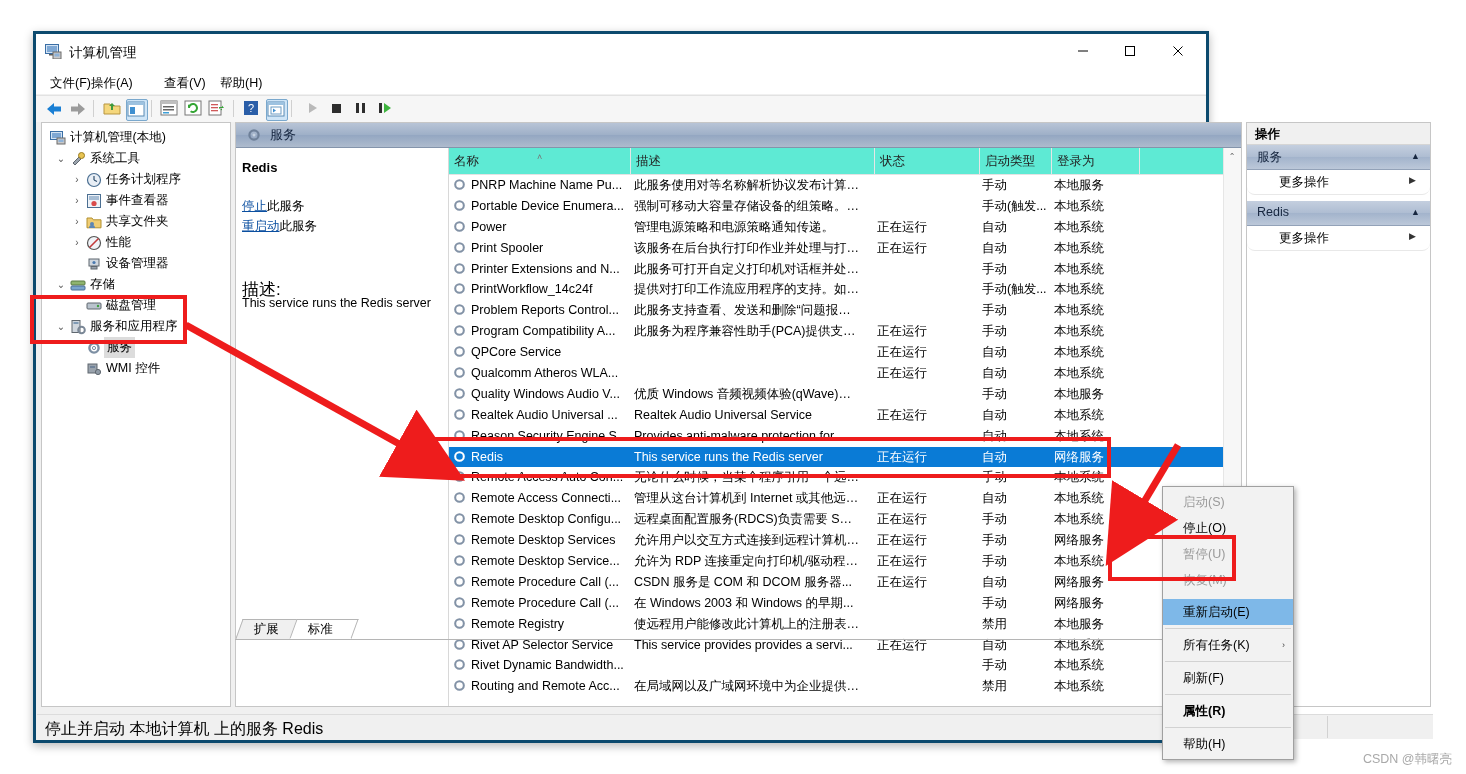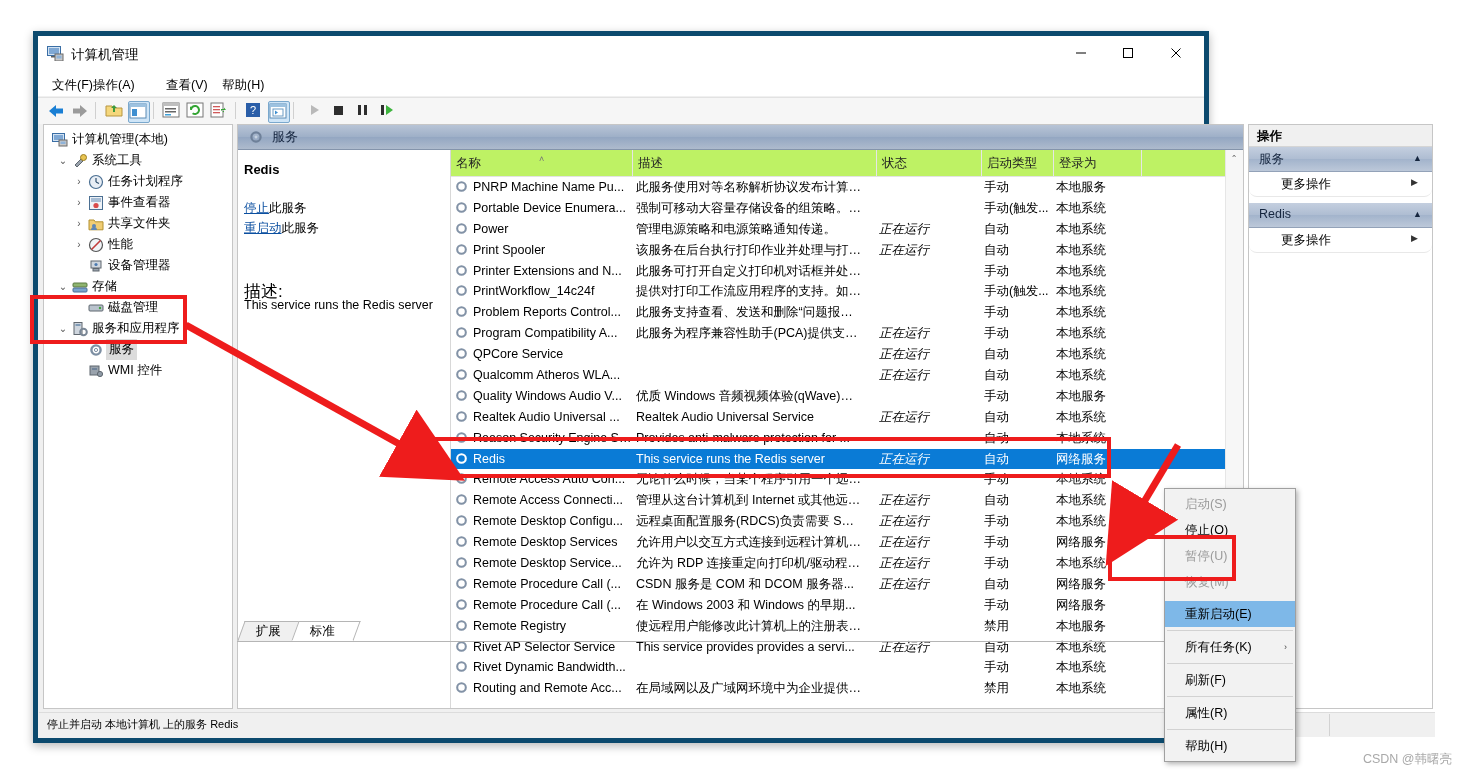--- a/index.html
+++ b/index.html
@@ -3,21 +3,21 @@
 <meta charset="utf-8">
 <style>
   html,body{margin:0;padding:0;background:#ffffff;}
   body{width:1466px;height:774px;font-family:"Liberation Sans","DejaVu Sans",sans-serif;font-size:12.5px;color:#000;overflow:hidden;position:relative;}
 
   
   #root{position:absolute;left:0;top:0;width:1466px;height:774px;background:#ffffff;}
 
   
   #window{position:absolute;left:33px;top:31px;width:1176px;height:712px;background:#f0f0f0;
-          border:5px solid #0c4a6e;box-shadow:0 3px 9px rgba(0,0,0,.28);box-sizing:border-box;}
+          border:3px solid #0c4a6e;box-shadow:0 3px 9px rgba(0,0,0,.28);box-sizing:border-box;}
 
   
   #titlebar{position:relative;height:36px;background:#ffffff;border-bottom:0;}
   #title-icon{position:absolute;left:9px;top:10px;width:17px;height:15px;}
   #title-text{position:absolute;left:33px;top:10px;font-size:13.5px;color:#000;}
   .wbtn{position:absolute;top:0;width:46px;height:34px;cursor:default;}
   .wbtn svg{position:absolute;left:50%;top:50%;transform:translate(-50%,-50%);}
   #btn-min{right:100px;} #btn-max{right:53px;} #btn-close{right:5px;}
 
   
@@ -51,31 +51,31 @@
   
   #detailpane{position:absolute;left:0;top:25px;width:211px;height:559px;background:#fff;}
   #detail-title{position:absolute;left:6px;top:12px;font-weight:bold;font-size:13px;}
   .dlink{position:absolute;left:6px;font-size:12.5px;color:#000;white-space:nowrap;}
   .dlink u{color:#0b4fa0;text-decoration:underline;cursor:pointer;}
   #detail-desc-label{position:absolute;left:6px;top:130px;font-size:17px;}
   #detail-desc{position:absolute;left:6px;top:148px;width:200px;font-size:12.5px;line-height:15px;}
 
   
   #listpane{position:absolute;left:212px;top:25px;right:0;height:559px;background:#fff;border-left:1px solid #d8d8d8;}
-  #colhead{position:absolute;left:0;top:0;right:0;height:26px;background:#bef264;border-bottom:1px solid #e3e3e3;}
+  #colhead{position:absolute;left:0;top:0;right:0;height:26px;background:#5eead4;border-bottom:1px solid #e3e3e3;}
   .ch{position:absolute;top:0;height:26px;line-height:26px;font-size:12.5px;color:#222;border-right:1px solid #e6e6e6;box-sizing:border-box;padding-left:5px;cursor:default;}
   #sortcaret{position:absolute;top:4px;font-size:9px;color:#767676;}
 
   #rows{position:absolute;left:0;top:27px;right:17px;bottom:0;overflow:hidden;}
   .row{position:relative;height:20.9px;line-height:20.9px;white-space:nowrap;font-size:12.5px;cursor:default;}
   .row.selected{background:#0a7bd6;color:#fff;}
   .cell{position:absolute;top:0;overflow:hidden;text-overflow:ellipsis;white-space:nowrap;}
   .c-name{left:22px;width:160px;}
   .c-desc{left:185px;width:225px;}
-  .c-state{left:428px;width:95px;font-style:italic;}
+  .c-state{left:428px;width:95px;}
   .c-start{left:533px;width:68px;}
   .c-logon{left:605px;width:85px;}
   .svcico{position:absolute;left:3px;top:2px;width:15px;height:15px;}
 
   
   #vscroll{position:absolute;right:0;top:0;width:17px;bottom:0;background:#f7f7f7;border-left:1px solid #e6e6e6;}
   .sbtn{position:absolute;left:0;width:16px;height:17px;background:#f7f7f7;text-align:center;line-height:17px;font-size:8px;color:#606060;cursor:pointer;}
   #sb-up{top:0;} #sb-down{bottom:0;}
   #sb-thumb{position:absolute;left:1px;width:14px;top:418px;height:44px;background:#cdcdcd;cursor:pointer;}
 
@@ -94,35 +94,35 @@
   
   #tabstrip{position:absolute;left:199px;top:585px;width:1007px;height:22px;}
   .tab{position:absolute;top:0;height:20px;line-height:19px;font-size:12.5px;padding:0 10px 0 14px;
        background:#f0f0f0;border:1px solid #b5b5b5;border-bottom:none;cursor:default;
        transform:skewX(-20deg);box-sizing:border-box;}
   .tab span{display:inline-block;transform:skewX(20deg);}
   #tabline{position:absolute;left:199px;top:605px;width:1007px;height:1px;background:#b5b5b5;}
 
   
   #statusbar{position:absolute;left:1px;bottom:1px;width:1396px;height:24px;background:#f0f0f0;border-top:1px solid #dcdcdc;}
-  #status-text{position:absolute;left:8px;top:4px;font-size:11px;}
+  #status-text{position:absolute;left:8px;top:4px;font-size:16px;}
   .sgrip{position:absolute;top:1px;height:22px;border-left:1px solid #d2d2d2;}
 
   
   .redbox{position:absolute;border:4px solid #ee1c1c;box-sizing:border-box;pointer-events:none;}
   #anno-arrow{position:absolute;left:150px;top:300px;width:420px;height:200px;pointer-events:none;}
   #anno-arrow2{position:absolute;left:1100px;top:440px;width:130px;height:130px;pointer-events:none;}
 
   
   #ctxmenu{position:absolute;left:1126px;top:452px;width:130px;background:#f2f2f2;border:1px solid #a0a0a0;
            box-shadow:2px 2px 5px rgba(0,0,0,.3);padding:2px 0;}
   .ctx{position:relative;height:26px;line-height:26px;padding-left:20px;font-size:12.5px;color:#000;cursor:default;white-space:nowrap;}
   .ctx.disabled{color:#9a9a9a;}
   .ctx.highlight{background:#7eb8e8;margin-top:6px;}
-  .ctx.bold{font-weight:normal;}
+  .ctx.bold{font-weight:bold;}
   .ctx .sub{position:absolute;right:8px;top:0;font-size:9px;color:#444;}
   .ctxsep{height:1px;background:#d2d2d2;margin:3px 2px;}
 
   
   #watermark{position:absolute;right:14px;bottom:6px;font-size:12.5px;color:#a9a9a9;}
 </style>
 </head>
 <body>
 
 <div id="root">

